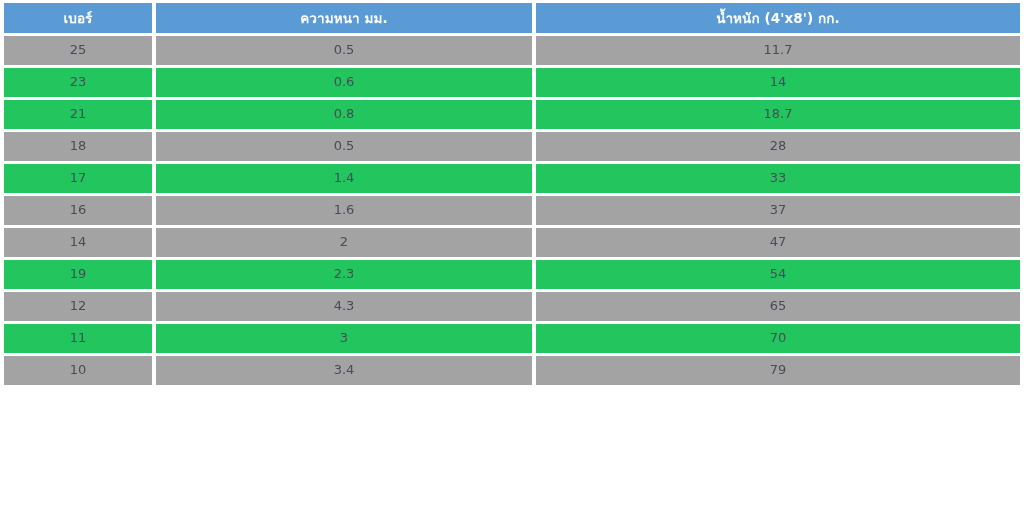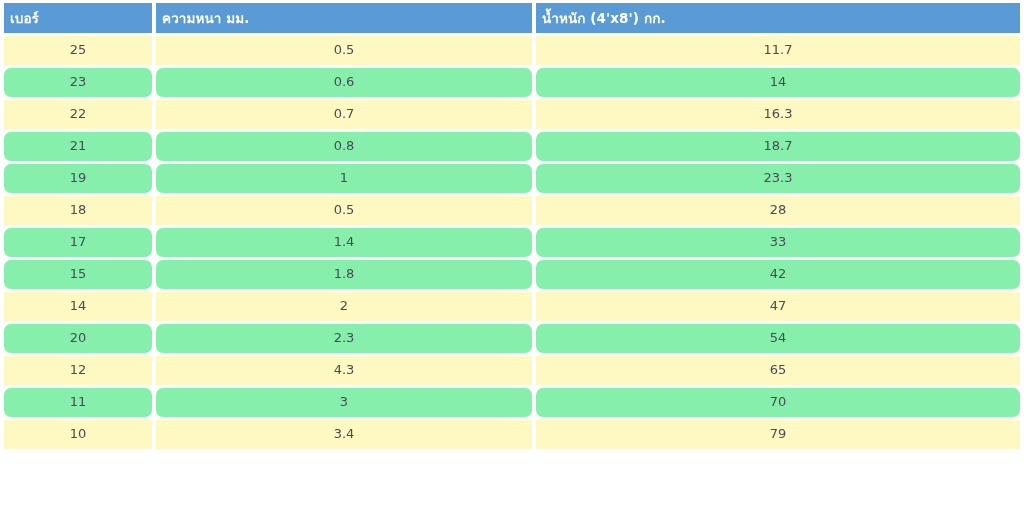--- a/index.html
+++ b/index.html
@@ -34,42 +34,42 @@
   col.col-thickness { width: 376px; }
   col.col-weight    { width: 484px; }
 
   thead th {
     background: #5b9bd5;
     color: #ffffff;
     font-size: 13.5px;
     font-weight: bold;
     height: 30px;
     padding: 0 6px;
-    text-align: left;
+    text-align: center;
     vertical-align: middle;
     border: 0;
     line-height: 1.1;
     letter-spacing: 0.1px;
     white-space: nowrap;
   }
 
   tbody td {
     height: 29px;
     padding: 0 6px;
     text-align: center;
     vertical-align: middle;
     font-size: 13px;
     color: #4b4b55;
     border: 0;
     line-height: 1.1;
     white-space: nowrap;
   }
 
-  tbody tr.row-odd  td { background: #fef9c3; }
-  tbody tr.row-even td { background: #86efac; border-radius: 7px; }
+  tbody tr.row-odd  td { background: #a3a3a3; }
+  tbody tr.row-even td { background: #22c55e; }
 </style>
 </head>
 <body>
 
 <div class="table-wrap">
   <table class="spec-table">
     <colgroup>
       <col class="col-gauge">
       <col class="col-thickness">
       <col class="col-weight">
@@ -85,57 +85,47 @@
         <tr class="row-odd">
           <td>25</td>
           <td>0.5</td>
           <td>11.7</td>
         </tr>
         <tr class="row-even">
           <td>23</td>
           <td>0.6</td>
           <td>14</td>
         </tr>
-        <tr class="row-odd">
-          <td>22</td>
-          <td>0.7</td>
-          <td>16.3</td>
-        </tr>
         <tr class="row-even">
           <td>21</td>
           <td>0.8</td>
           <td>18.7</td>
-        </tr>
-        <tr class="row-even">
-          <td>19</td>
-          <td>1</td>
-          <td>23.3</td>
         </tr>
         <tr class="row-odd">
           <td>18</td>
           <td>0.5</td>
           <td>28</td>
         </tr>
         <tr class="row-even">
           <td>17</td>
           <td>1.4</td>
           <td>33</td>
         </tr>
-        <tr class="row-even">
-          <td>15</td>
-          <td>1.8</td>
-          <td>42</td>
+        <tr class="row-odd">
+          <td>16</td>
+          <td>1.6</td>
+          <td>37</td>
         </tr>
         <tr class="row-odd">
           <td>14</td>
           <td>2</td>
           <td>47</td>
         </tr>
         <tr class="row-even">
-          <td>20</td>
+          <td>19</td>
           <td>2.3</td>
           <td>54</td>
         </tr>
         <tr class="row-odd">
           <td>12</td>
           <td>4.3</td>
           <td>65</td>
         </tr>
         <tr class="row-even">
           <td>11</td>

